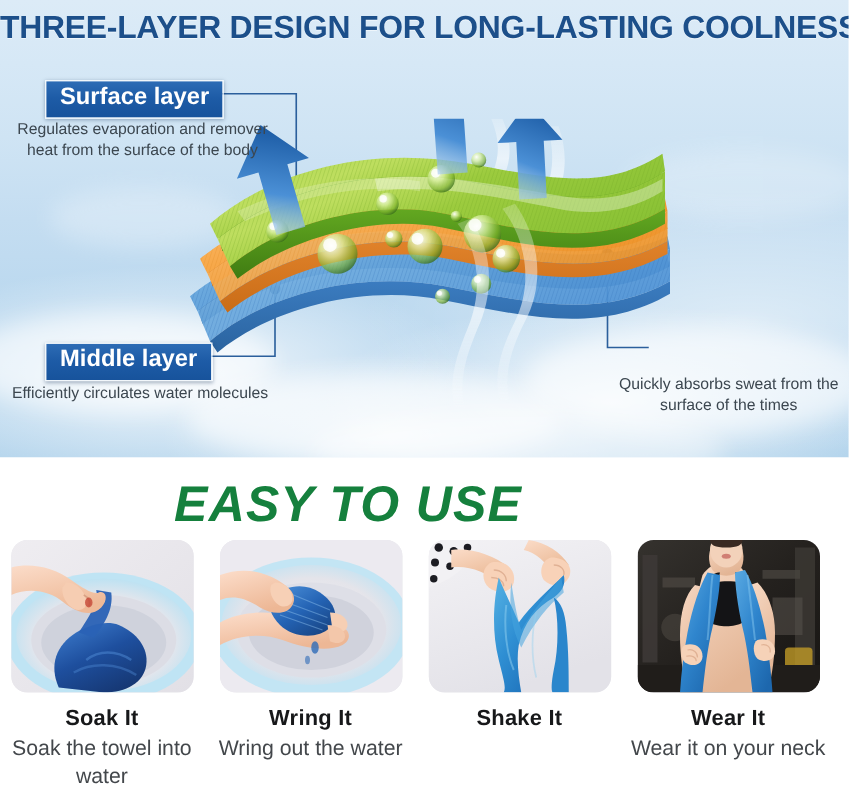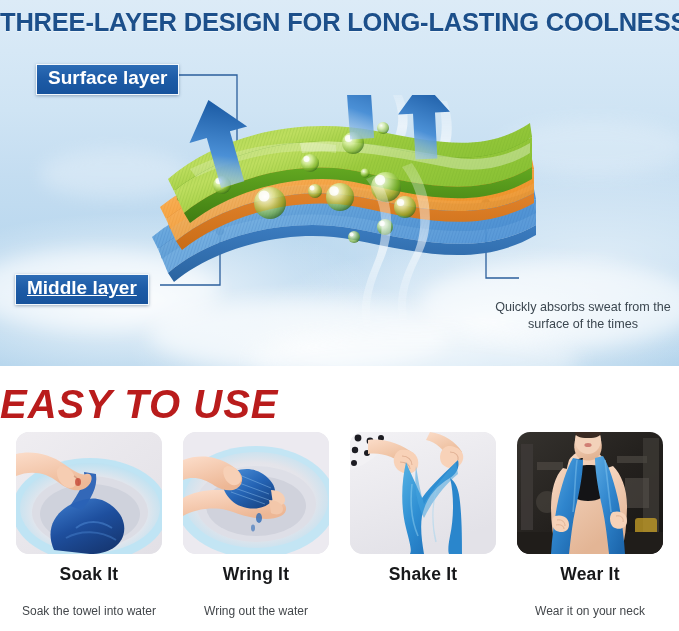--- a/index.html
+++ b/index.html
@@ -50,50 +50,50 @@
     box-shadow:0 1px 3px rgba(10,40,80,.35);
     padding:3px 11px 5px 11px;
     font-size:19px;line-height:1.08;white-space:nowrap;
   }
   .desc{
     position:absolute;color:#3c4750;font-size:12.6px;line-height:1.32;
     text-align:center;
   }
   #chip-surface{left:36px;top:64px;}
   #desc-surface{left:8px;top:95px;width:212px;}
-  #chip-middle{left:15px;top:274px;text-decoration:underline;}
+  #chip-middle{left:36px;top:274px;}
   #desc-middle{left:4px;top:306px;width:216px;}
   #chip-deep{left:521px;top:267px;}
   #desc-deep{left:487px;top:299px;width:192px;}
 
   
   .bottom-panel{
     position:absolute;left:0;top:366px;width:679px;height:265px;background:#fff;
   }
   .easy-title{
-    position:absolute;left:0;top:16px;width:557px;
+    position:absolute;left:0;top:16px;width:557px;text-align:center;
     font-size:40px;font-weight:bold;font-style:italic;letter-spacing:1px;
-    color:#b91c1c;white-space:nowrap;
+    color:#15803d;white-space:nowrap;
   }
   .steps{
     position:absolute;left:0;top:66px;width:679px;height:200px;
-    display:flex;justify-content:center;gap:4px;
+    display:flex;gap:4px;
   }
   .step{width:163px;display:flex;flex-direction:column;align-items:center;}
   .thumb{
     width:146px;height:122px;border-radius:13px;overflow:hidden;position:relative;
     background:#e8e7ec;
   }
   .thumb svg{display:block;}
   .step-title{
     margin-top:10px;font-size:17.5px;font-weight:bold;color:#17181a;
     letter-spacing:.2px;white-space:nowrap;
   }
   .step-desc{
-    margin-top:19px;font-size:12px;line-height:1.28;color:#43474b;text-align:center;
+    margin-top:3px;font-size:17px;line-height:1.28;color:#43474b;text-align:center;
   }
 </style>
 </head>
 <body>
 
 <div class="page">
 
   <div class="top-panel">
     <div class="cloud c1"></div>
     <div class="cloud c2"></div>
@@ -290,22 +290,24 @@
           </g>
 
           <g transform="translate(236,-18) rotate(-3 40 55)">
             <path d="M28,82 L28,36 L13,36 L39,4 L65,36 L50,36 L50,82 Z" fill="url(#gArrow)"></path>
           </g>
         </g>
       </svg>
     </div>
 
     <div class="chip" id="chip-surface">Surface layer</div>
+    <div class="desc" id="desc-surface">Regulates evaporation and remover heat from the surface of the body</div>
 
     <div class="chip" id="chip-middle">Middle layer</div>
+    <div class="desc" id="desc-middle">Efficiently circulates water molecules</div>
 
     <div class="desc" id="desc-deep">Quickly absorbs sweat from the surface of the times</div>
   </div>
 
   <div class="bottom-panel">
     <div class="easy-title">EASY TO USE</div>
 
     <div class="steps">
 
       <div class="step">

